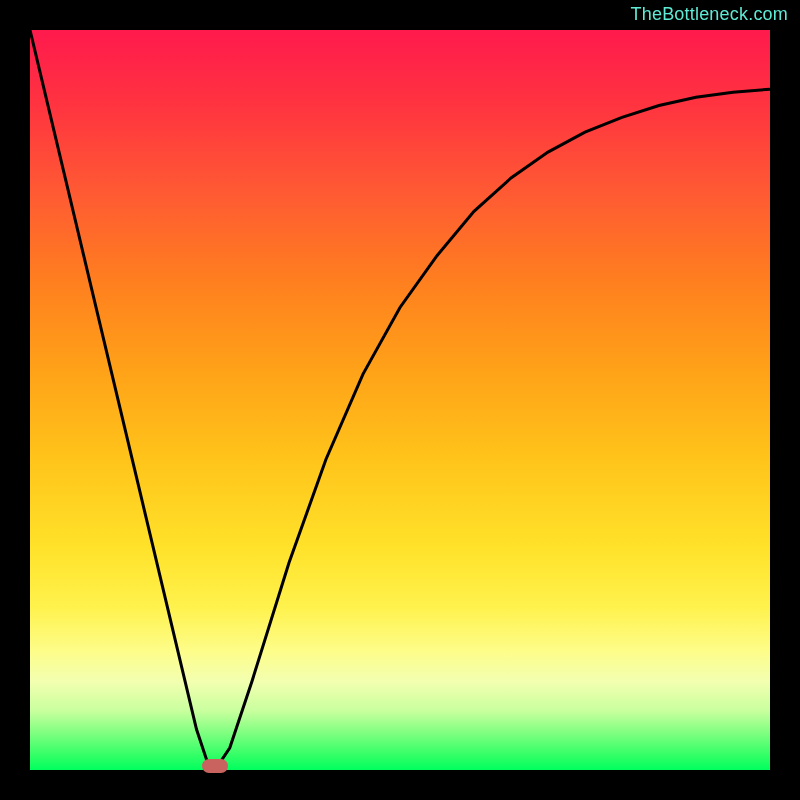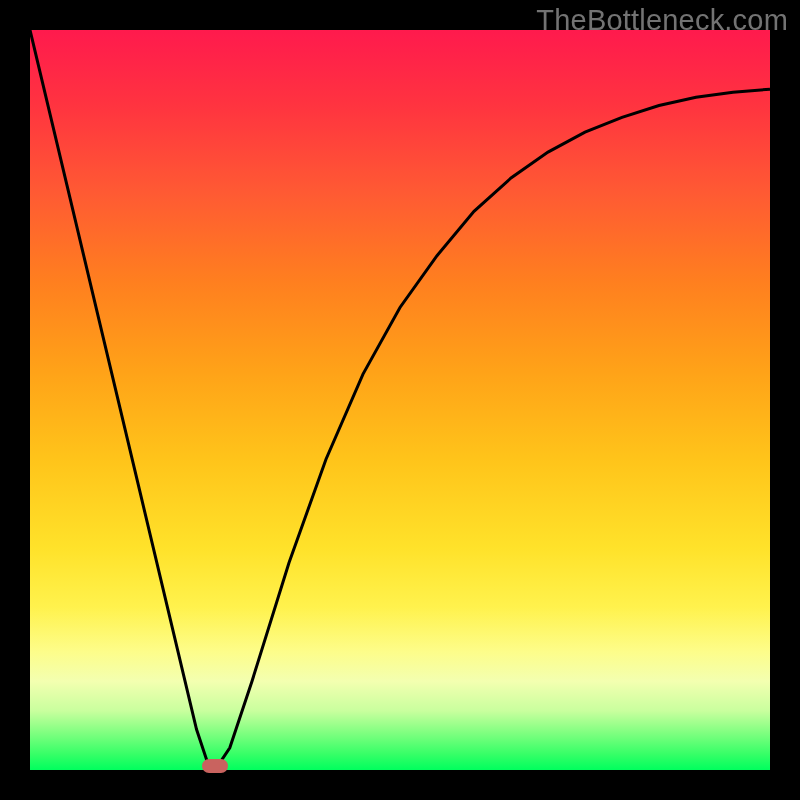--- a/index.html
+++ b/index.html
@@ -53,22 +53,22 @@
     width: 26px;
     height: 14px;
     border-radius: 7px;
     background: #c9635f;
     transform: translate(-50%, -50%);
   }
   .watermark {
     position: absolute;
     top: 4px;
     right: 12px;
-    color: #737373;
-    font-size: 29px;
+    color: #5eead4;
+    font-size: 18px;
     font-weight: 500;
     letter-spacing: 0.2px;
   }
 </style>
 </head>
 <body>
 
 <div class="frame">
 
   <div class="plot-area">

